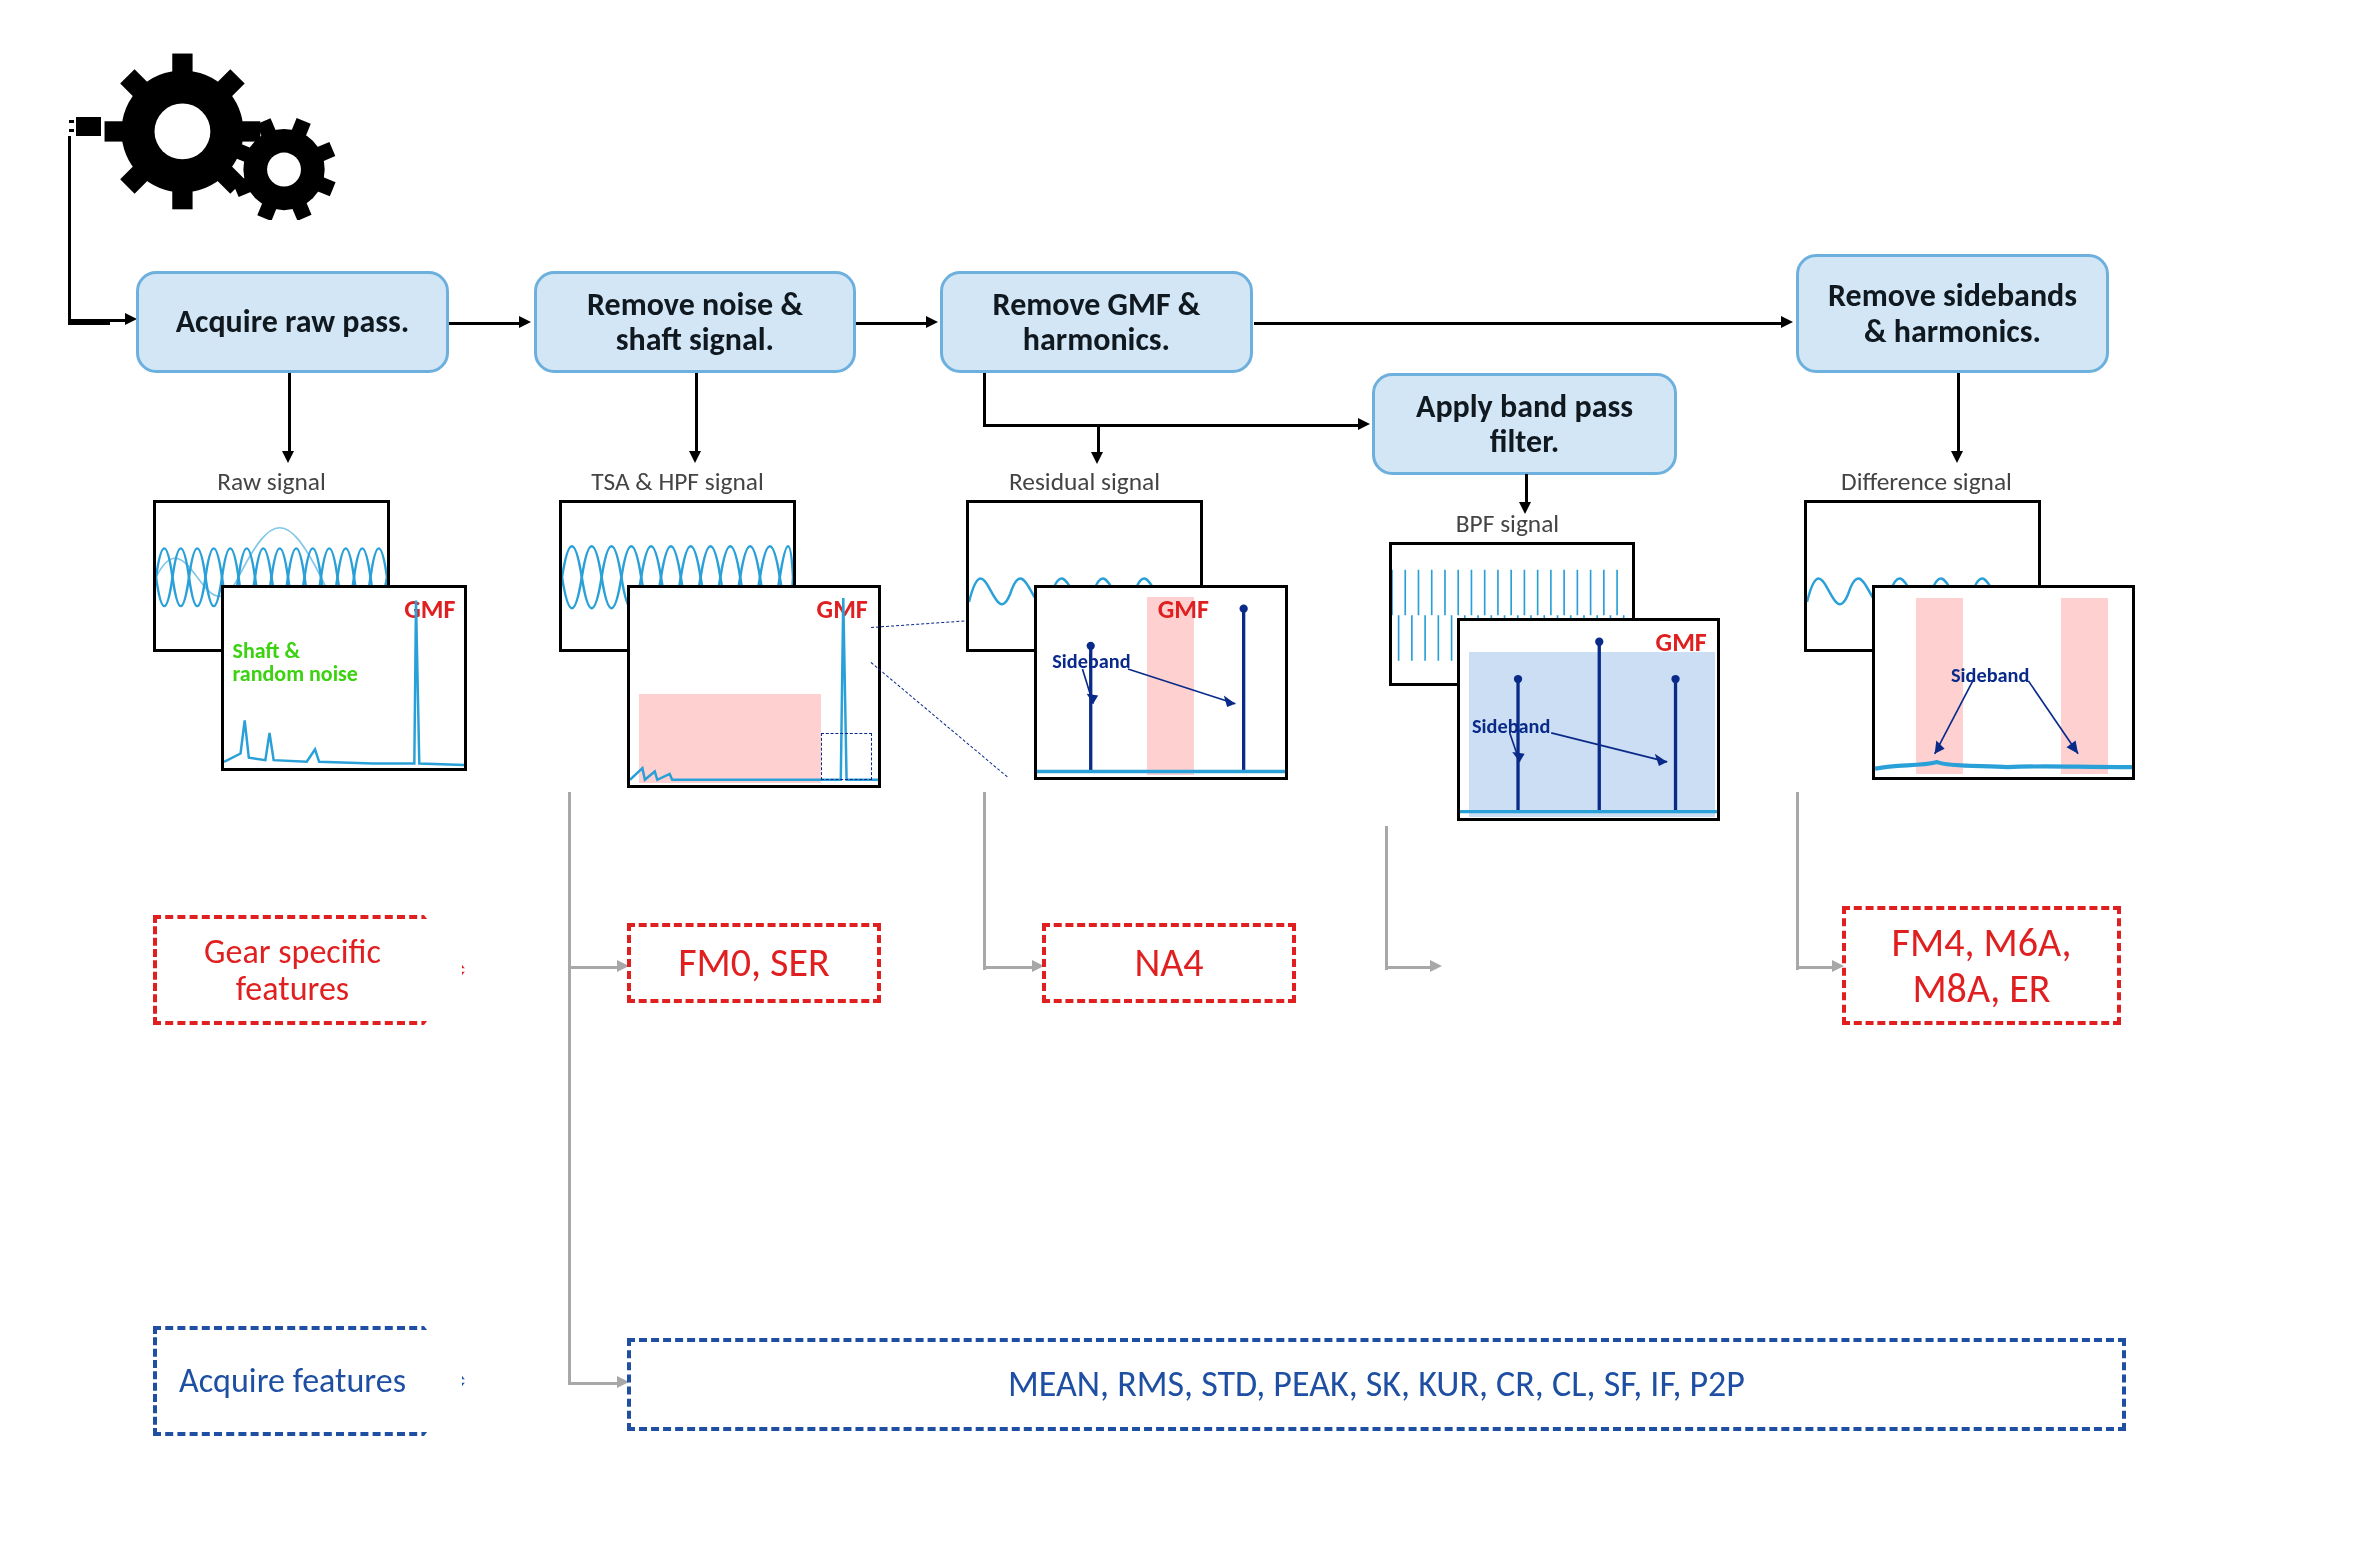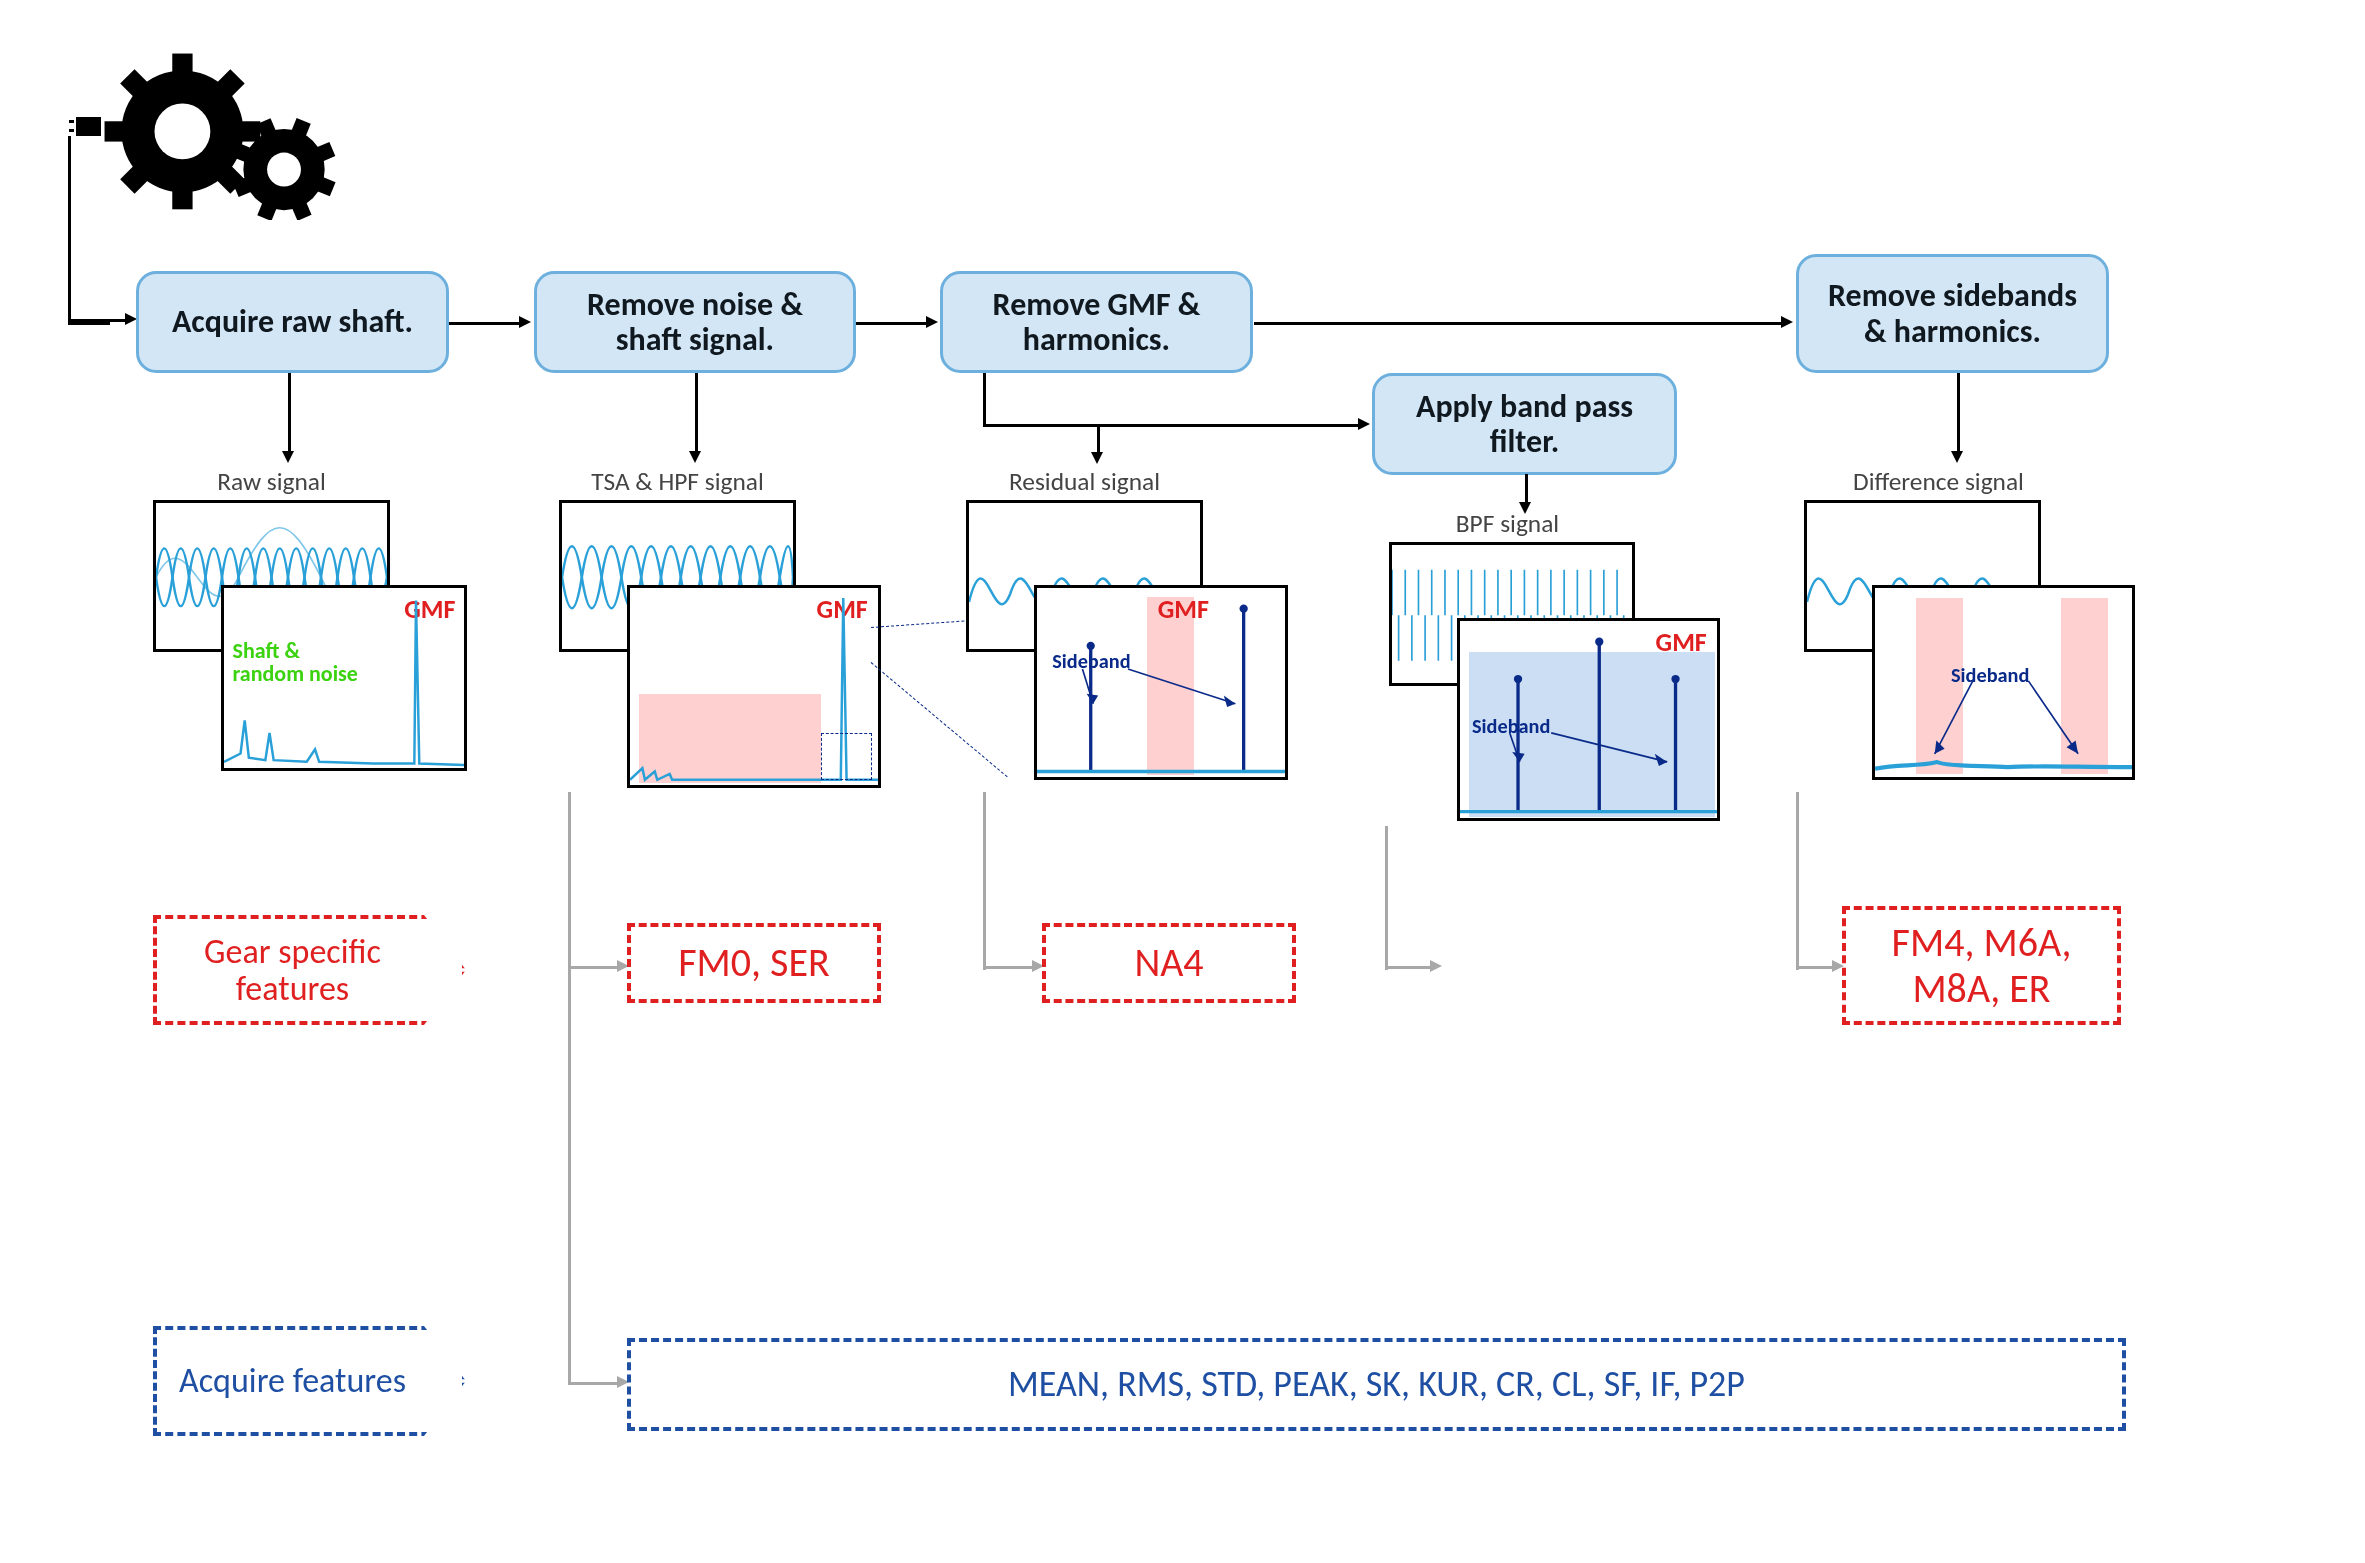--- a/index.html
+++ b/index.html
@@ -227,21 +227,21 @@
           <circle r="20" fill="#fff"></circle>
         </g>
       </g>
     </svg>
   </div>
   <div class="sensor-plug"></div>
   <div class="sensor-line"></div>
 
   <div class="hline arrow-r" style="left:34px; top:285px; width:59px;"></div>
 
-  <div class="step" style="left:102px;  top:237px; width:313px; height:102px;">Acquire raw shaft.</div>
+  <div class="step" style="left:102px;  top:237px; width:313px; height:102px;">Acquire raw pass.</div>
   <div class="step" style="left:500px;  top:237px; width:322px; height:102px;">Remove noise &amp; shaft signal.</div>
   <div class="step" style="left:906px; top:237px; width:313px; height:102px;">Remove GMF &amp; harmonics.</div>
   <div class="step" style="left:1338px; top:339px; width:305px; height:102px;">Apply band pass filter.</div>
   <div class="step" style="left:1762px; top:220px; width:313px; height:119px;">Remove sidebands &amp; harmonics.</div>
 
   <div class="hline arrow-r" style="left:415px; top:288px; width:72px;"></div>
   <div class="hline arrow-r" style="left:822px; top:288px; width:72px;"></div>
   <div class="hline arrow-r" style="left:1220px; top:288px; width:529px;"></div>
 
   <div class="vline" style="left:949px; top:339px; height:51px;"></div>
@@ -342,21 +342,21 @@
         <path d="M0 230 L310 230" stroke="#2aa0d8" stroke-width="4"></path>
         <line x1="60" y1="135" x2="72" y2="170" stroke="#0a2a8a" stroke-width="2"></line>
         <line x1="110" y1="135" x2="250" y2="170" stroke="#0a2a8a" stroke-width="2"></line>
         <polygon points="72,170 63,158 78,160" fill="#0a2a8a"></polygon>
         <polygon points="250,170 235,160 240,175" fill="#0a2a8a"></polygon>
       </svg>
     </div>
   </div>
 
   <div class="plot-group" style="left:1770px; top:432px;">
-    <div class="plot-title" style="left:16px; top:0;">Difference signal</div>
+    <div class="plot-title" style="left:4px; top:0;">Difference signal</div>
     <div class="plot" style="left:0; top:34px; width:237px; height:152px;">
       <svg class="wave" viewBox="0 0 280 180" preserveAspectRatio="none">
         <path d="M0 120 C 20 40,30 160,50 110 C 70 50,80 160,100 110 C 120 50,130 160,150 110 C 170 50,180 160,200 110 C 220 50,230 160,250 110 C 260 80,270 140,280 110" stroke="#2aa0d8" stroke-width="3" fill="none"></path>
       </svg>
     </div>
     <div class="plot" style="left:68px; top:119px; width:263px; height:195px;">
       <div class="pink-band" style="left:41px; top:10.2px; width:47px; height:176px;"></div>
       <div class="pink-band" style="left:186px; top:10.2px; width:47px; height:176px;"></div>
       <div class="plot-label sideband-label" style="left:76px; top:75px;">Sideband</div>
       <svg class="wave" viewBox="0 0 310 230" preserveAspectRatio="none">

